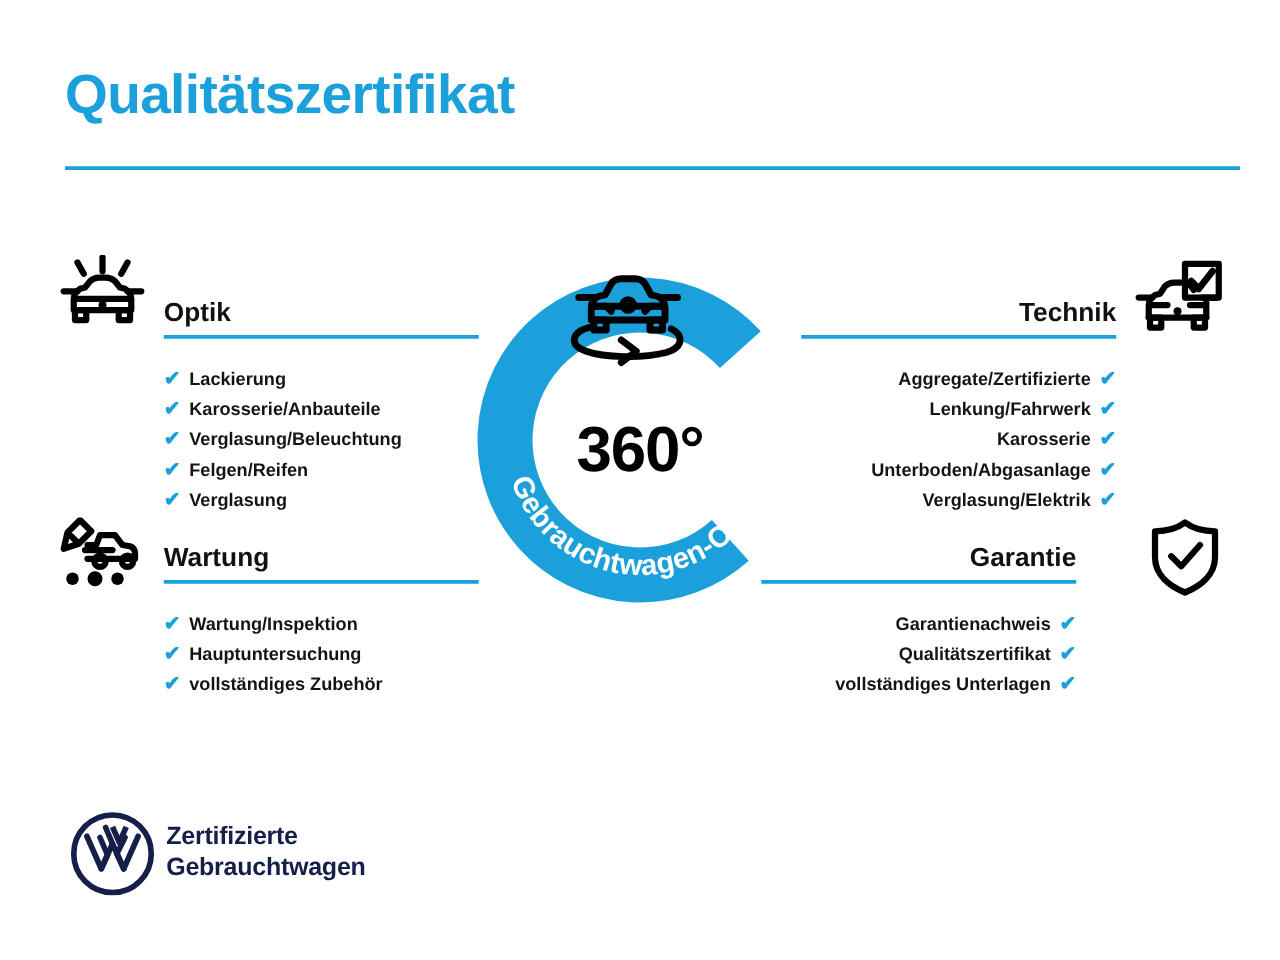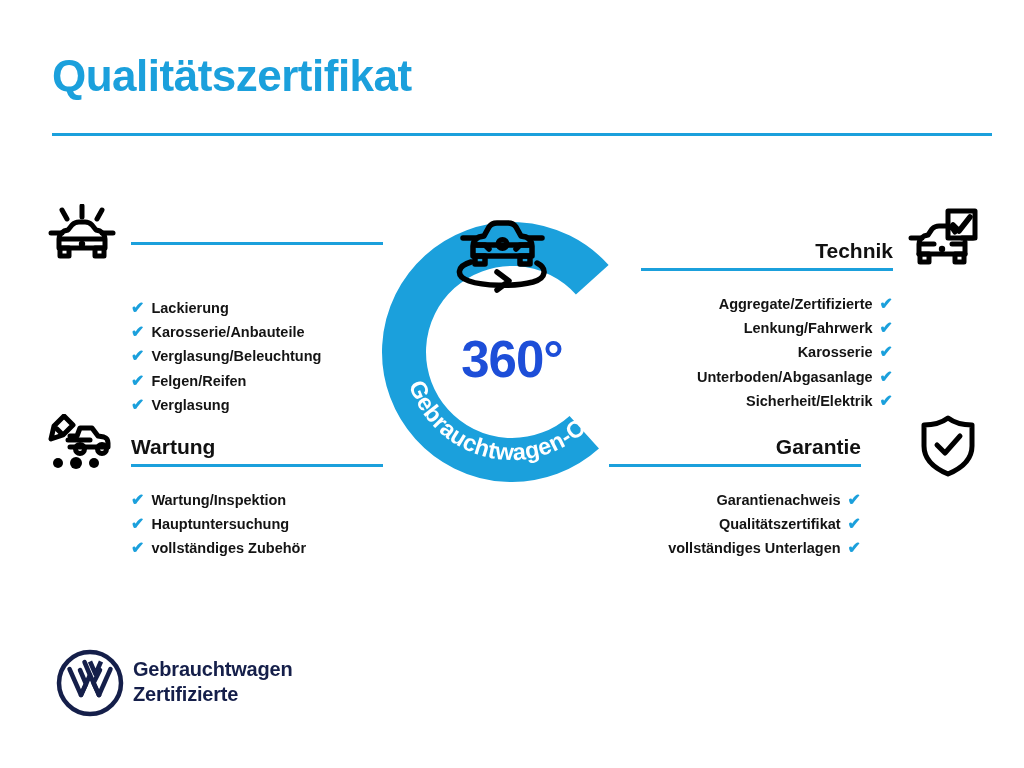--- a/index.html
+++ b/index.html
@@ -116,21 +116,21 @@
   }
   #center-badge svg { display: block; }
   .badge-value {
     position: absolute;
     left: 0;
     top: 136px;
     width: 272px;
     text-align: center;
     font-size: 51px;
     font-weight: bold;
-    color: #1d4ed8;
+    color: #000000;
     letter-spacing: -1px;
     line-height: 56px;
   }
 
   
   #vw-logo {
     position: absolute;
     left: 56px;
     top: 649px;
   }
@@ -165,20 +165,21 @@
       <line x1="15" y1="35" x2="57" y2="35"></line>
       <rect x="14" y="44" width="9" height="8"></rect>
       <rect x="49" y="44" width="9" height="8"></rect>
     </g>
     <circle cx="36" cy="40" r="3.2" fill="#000000"></circle>
   </svg>
 </div>
 
 <div class="block left" id="block-optik">
   <div class="block-head">
+    <div class="block-title">Optik</div>
     <div class="block-rule"></div>
   </div>
   <ul class="block-list">
     <li>
         <span class="chk">✔</span>
         <span>Lackierung</span>
       </li>
     <li>
         <span class="chk">✔</span>
         <span>Karosserie/Anbauteile</span>
@@ -270,21 +271,21 @@
       </li>
     <li>
         <span>Karosserie</span>
         <span class="chk">✔</span>
       </li>
     <li>
         <span>Unterboden/Abgasanlage</span>
         <span class="chk">✔</span>
       </li>
     <li>
-        <span>Sicherheit/Elektrik</span>
+        <span>Verglasung/Elektrik</span>
         <span class="chk">✔</span>
       </li>
   </ul>
 </div>
 
 <div class="sec-icon" id="icon-garantie">
   <svg width="60" height="64" viewBox="0 0 60 64">
     <path d="M30 4 C22 10 12 11 6 11 L6 32 C6 46 18 55 30 60 C42 55 54 46 54 32 L54 11 C48 11 38 10 30 4 Z" stroke="#000000" stroke-width="5" fill="none" stroke-linejoin="round"></path>
     <path d="M19 31 L27 39 L42 22" stroke="#000000" stroke-width="5" fill="none" stroke-linecap="round" stroke-linejoin="round"></path>
   </svg>
@@ -349,15 +350,15 @@
     <circle cx="34" cy="34" r="31" fill="none" stroke="#151F4A" stroke-width="4.5"></circle>
     <path d="M34 12.5 L39.5 25 L45 12.5" fill="none" stroke="#151F4A" stroke-width="4.5" stroke-linejoin="round"></path>
     <path d="M13.5 20 L25 46 L30 35 L24 21" fill="none" stroke="#151F4A" stroke-width="4.5" stroke-linejoin="round" stroke-linecap="round"></path>
     <path d="M25 46 L34 26 L43 46" fill="none" stroke="#151F4A" stroke-width="4.5" stroke-linejoin="round" stroke-linecap="round"></path>
     <path d="M43 46 L54.5 20" fill="none" stroke="#151F4A" stroke-width="4.5" stroke-linejoin="round" stroke-linecap="round"></path>
     <path d="M34 26 L28.5 13" fill="none" stroke="#151F4A" stroke-width="4.5" stroke-linejoin="round" stroke-linecap="round"></path>
     <path d="M43 46 L37.5 34 L44 21" fill="none" stroke="#151F4A" stroke-width="4.5" stroke-linejoin="round" stroke-linecap="round"></path>
   </svg>
 </div>
 <div id="vw-wordmark">
+  <div>Zertifizierte</div>
   <div>Gebrauchtwagen</div>
-  <div>Zertifizierte</div>
 </div>
 
 </body></html>

